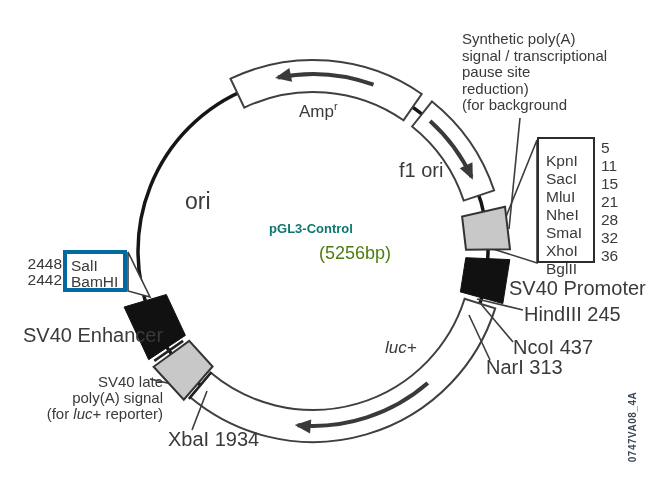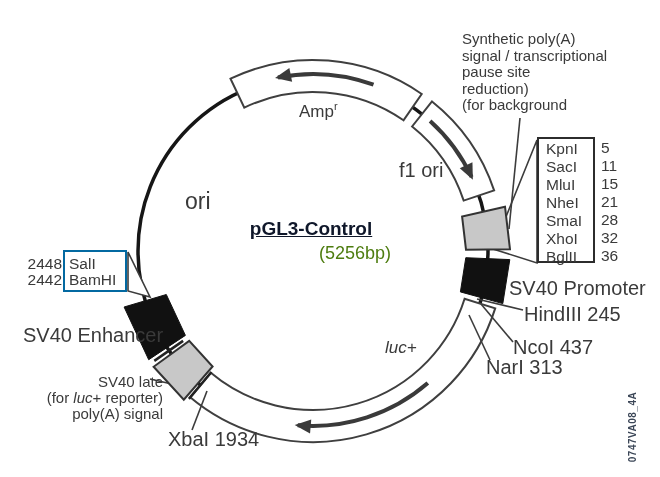--- a/index.html
+++ b/index.html
@@ -7,33 +7,33 @@
     position:relative;width:660px;height:477px;background:#ffffff;overflow:hidden;
     font-family:"Liberation Sans","DejaVu Sans",sans-serif;color:#3a3a3a;
   }
   .stage svg{position:absolute;left:0;top:0;z-index:1;}
   .lbl{position:absolute;z-index:2;font-size:20px;line-height:1.1;white-space:nowrap;}
   .amp{font-size:17px;}
   .amp sup{font-size:11px;vertical-align:super;}
   .ori{font-size:23px;}
   .luc{font-size:17px;font-style:italic;}
   .title-block{position:absolute;z-index:2;left:231px;top:218px;width:160px;text-align:center;}
-  .title-line{font-size:19px;font-weight:bold;color:#0f172a;line-height:21px;text-decoration:underline;}
+  .title-line{font-size:13px;font-weight:bold;color:#0f766e;line-height:21px;}
   .size-line{font-size:18px;color:#4d7c0f;margin-top:4px;text-align:right;}
   .note-block{position:absolute;z-index:2;font-size:15px;line-height:16.5px;white-space:nowrap;}
   .right-align{text-align:right;}
   .mcs-box{
     position:absolute;z-index:2;left:537px;top:137px;width:58px;height:126px;
     border:2px solid #2c2c2c;box-sizing:border-box;background:#fff;
-    font-size:15.5px;line-height:18px;padding:1px 0 0 7px;
+    font-size:15.5px;line-height:18px;padding:13px 0 0 7px;
   }
   .mcs-nums{position:absolute;z-index:2;left:601px;top:139px;font-size:15.5px;line-height:18px;}
   .sali-box{
     position:absolute;z-index:2;left:63px;top:250px;width:64px;height:42px;
-    border:2px solid #0369a1;box-sizing:border-box;background:#fff;
+    border:4px solid #0369a1;box-sizing:border-box;background:#fff;
     font-size:15.5px;line-height:15.5px;padding:4px 0 0 4px;
   }
   .sali-nums{position:absolute;z-index:2;left:21px;top:256px;width:41px;text-align:right;
     font-size:15.5px;line-height:15.5px;}
   .watermark{
     position:absolute;z-index:2;left:632px;top:427px;font-size:10px;font-weight:bold;color:#3b4657;
     letter-spacing:0.5px;transform:translate(-50%,-50%) rotate(-90deg);white-space:nowrap;
   }
 </style>
 </head>
@@ -134,21 +134,21 @@
     <div>2448</div>
     <div>2442</div>
   </div>
   <div class="sali-box">
     <div>SalI</div>
     <div>BamHI</div>
   </div>
 
   <div class="note-block right-align" style="left:20px;top:374px;width:143px;line-height:16px;">
     <div>SV40 late</div>
+    <div>poly(A) signal</div>
     <div><span>(for </span><i>luc</i><span>+ reporter)</span></div>
-    <div>poly(A) signal</div>
   </div>
 
   <div class="lbl" style="left:168px;top:428px;">XbaI 1934</div>
 
   <div class="watermark">0747VA08_4A</div>
 
 </div>
 
 </body></html>

